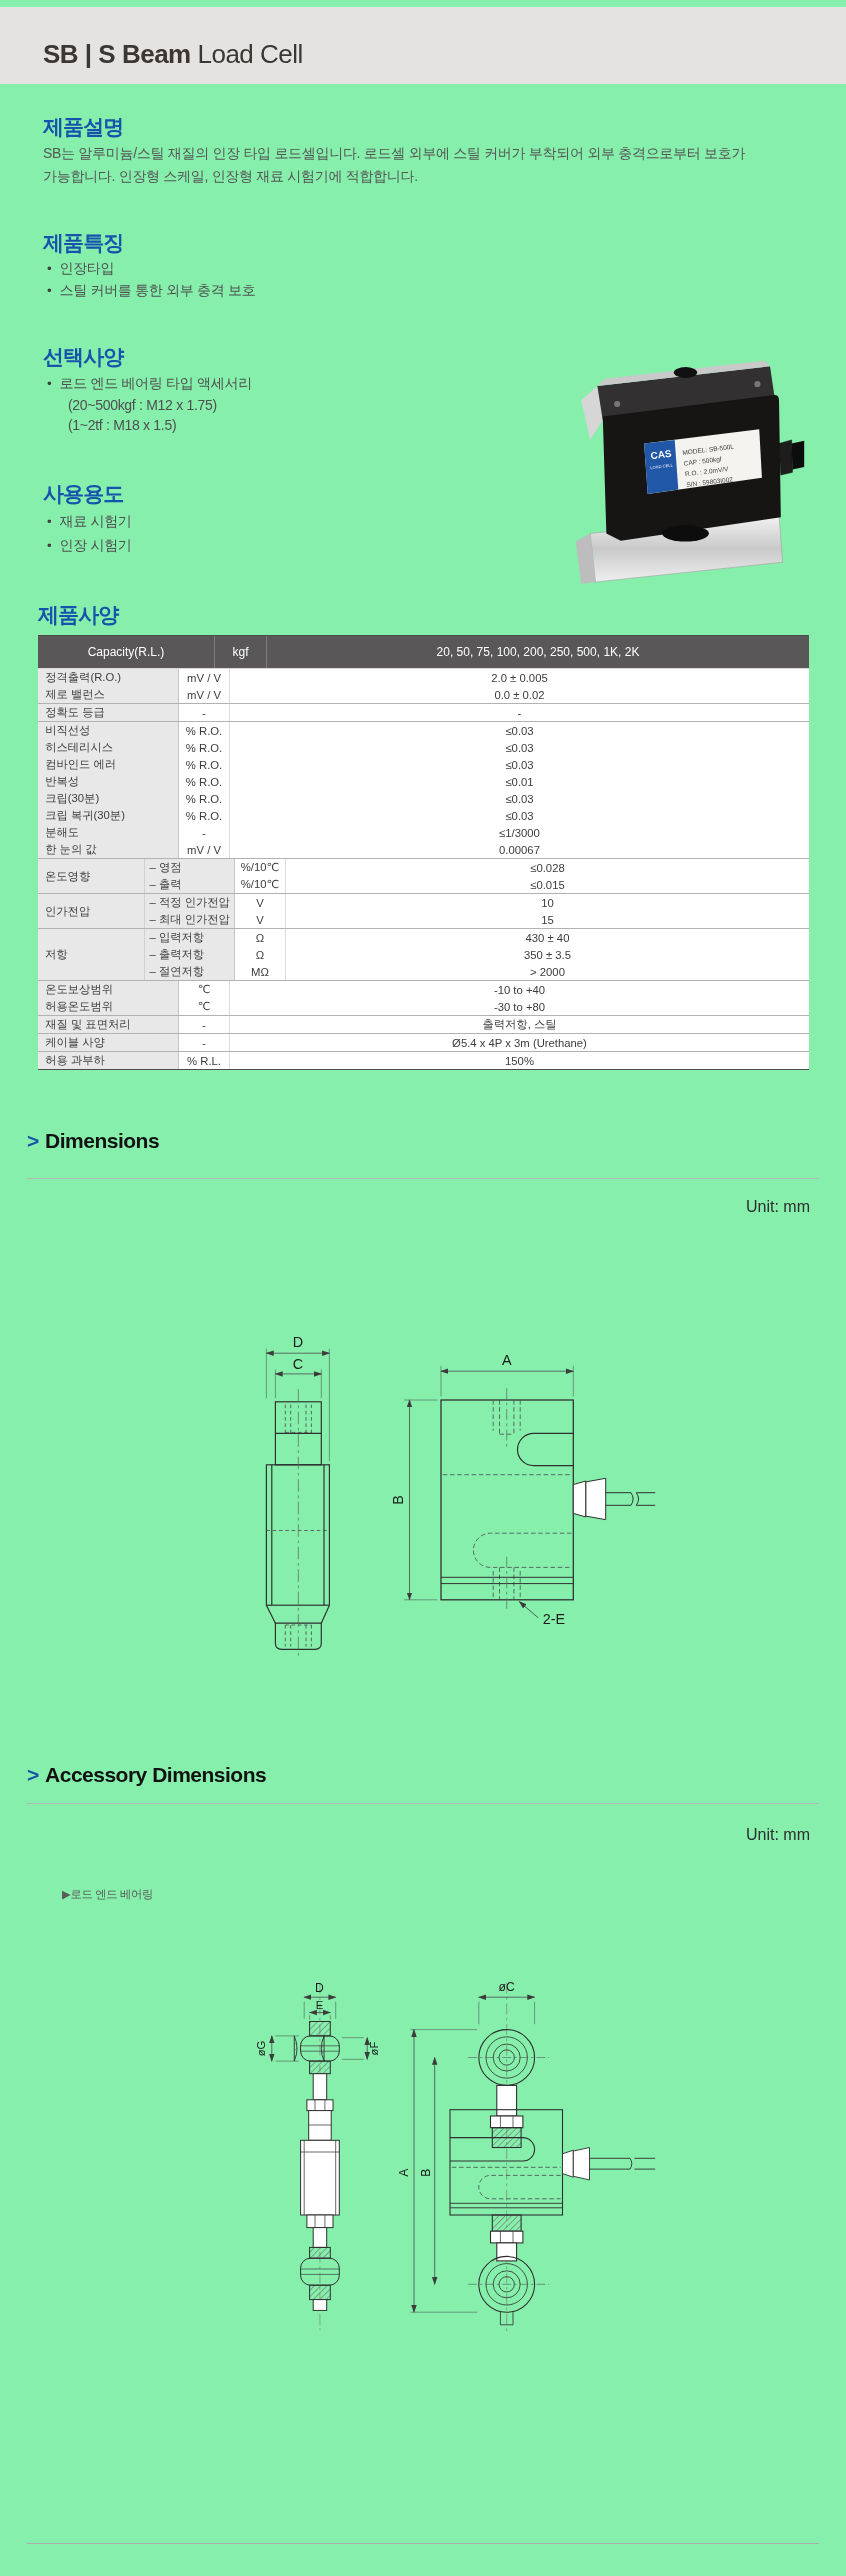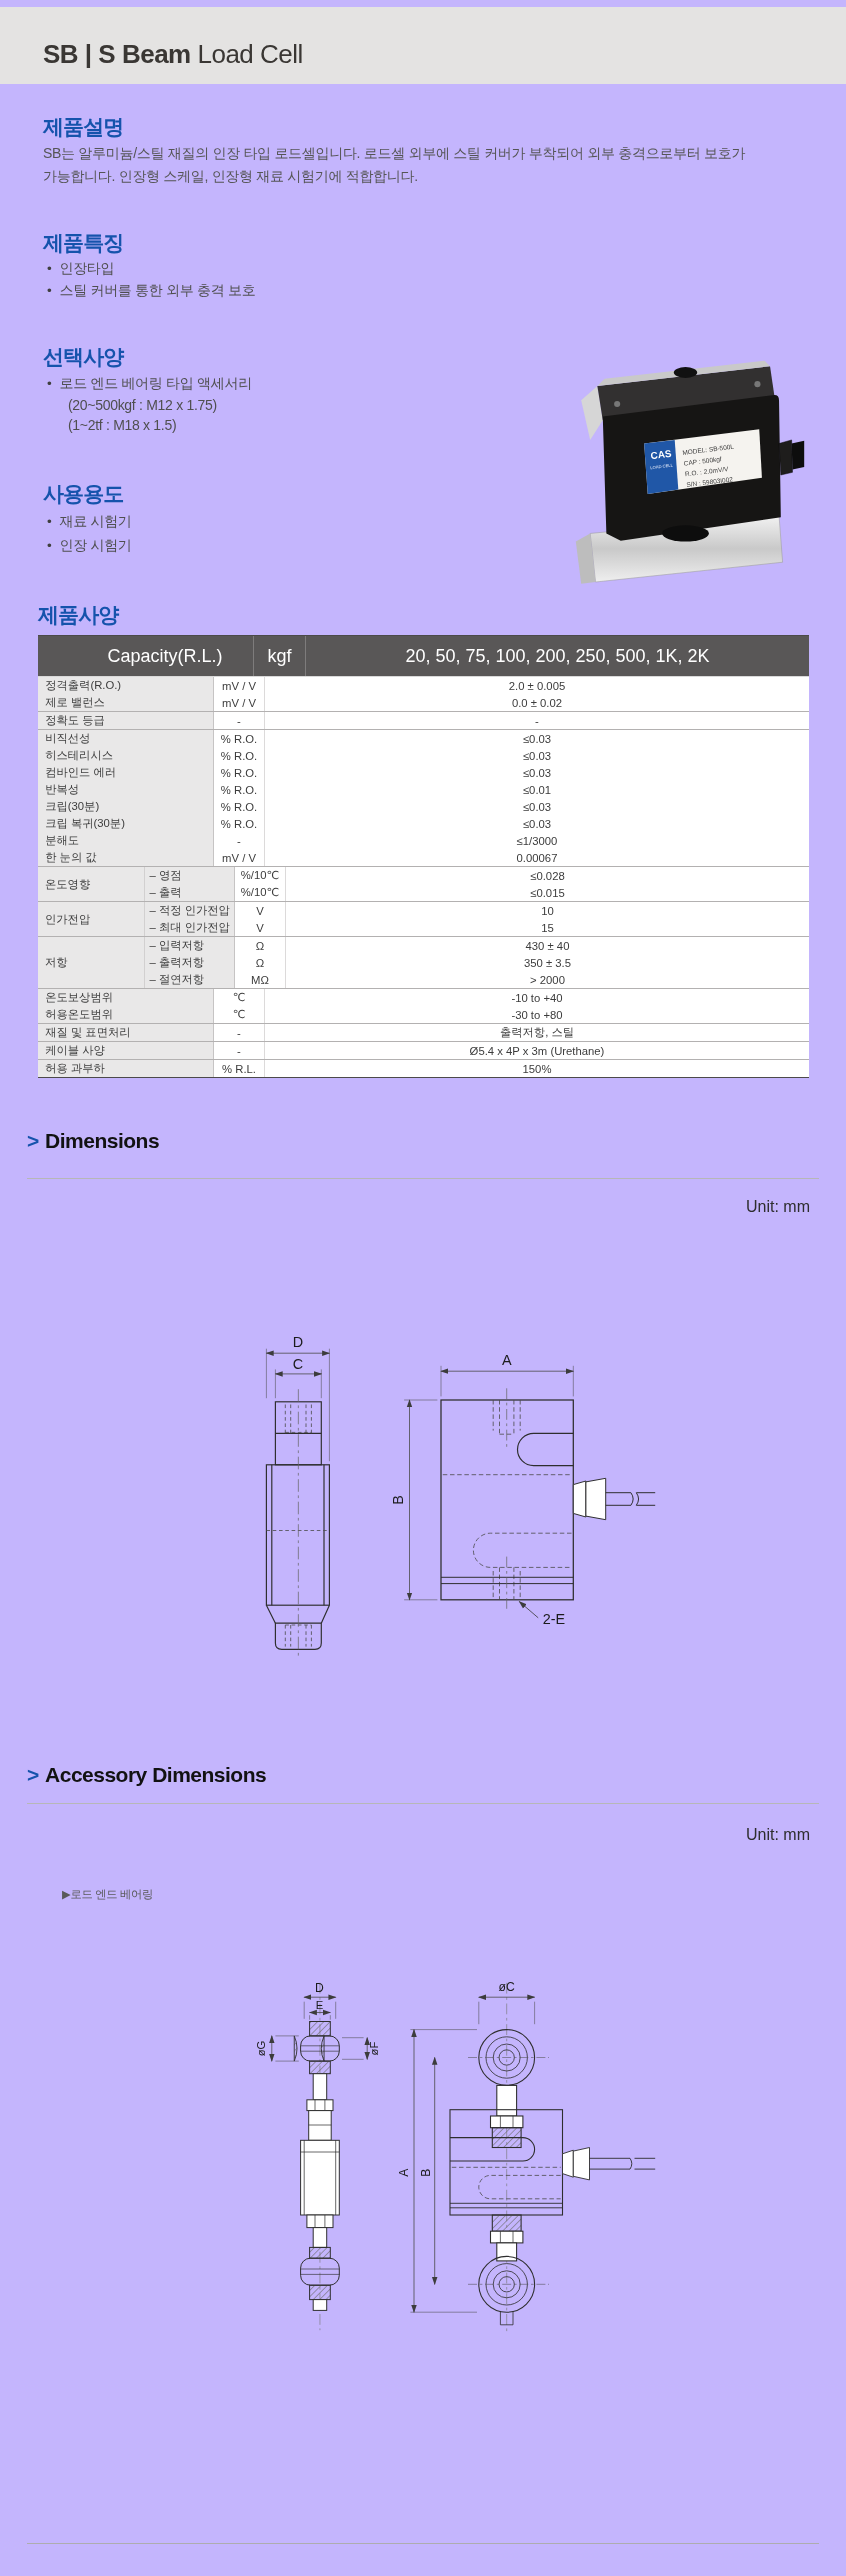--- a/index.html
+++ b/index.html
@@ -1,42 +1,42 @@
 <!DOCTYPE html>
 <html style="font-size:14.4px"><head>
 <meta charset="utf-8">
 <style>
   html,body{margin:0;padding:0;background:#fff;}
-  .page{position:relative;width:846px;height:2576px;background:#c4b5fd;overflow:hidden;
+  .page{position:relative;width:846px;height:2576px;background:#86efac;overflow:hidden;
         font-family:"Liberation Sans","DejaVu Sans",sans-serif;color:#4a4a4a;}
   .abs{position:absolute;}
   
   .band{position:absolute;left:0;top:7.2px;width:846px;height:77px;background:#e4e3e2;}
   .band-title{position:absolute;left:43px;top:32px;font-size:26px;color:#3a3734;letter-spacing:-0.5px;}
   .band-title b{font-weight:bold;}
   
   .sec-title{position:absolute;left:43px;font-size:21px;font-weight:bold;color:#1553ac;letter-spacing:-0.9px;}
   .body-line{position:absolute;left:43px;font-size:14px;color:#555;letter-spacing:-0.3px;}
   .bullet{position:absolute;left:47px;font-size:14px;color:#4f4f4f;letter-spacing:-0.3px;}
   .bullet::before{content:"\2022";margin-right:8px;color:#3f3f3f;font-size:13.5px;}
   .subline{position:absolute;left:68px;font-size:14px;color:#4f4f4f;letter-spacing:-0.3px;}
   
   .spec-table{position:absolute;left:38px;top:635px;width:771px;background:#fff;
               border-top:1.8px solid #4c4a4a;border-bottom:1.8px solid #4c4a4a;font-size:11.3px;}
-  .thead{display:flex;height:40px;background:#595757;color:#fff;font-size:18px;padding-left:39px;}
+  .thead{display:flex;height:32px;background:#595757;color:#fff;font-size:12px;}
   .thead .hc{display:flex;align-items:center;justify-content:center;}
   .thead .h1{width:176px;border-right:0.9px solid #7e7c7c;}
   .thead .h2{width:51px;border-right:0.9px solid #7e7c7c;}
   .thead .h3{flex:1;}
   .tgroup{display:flex;border-top:0.9px solid #b3b1b1;}
   .tgroup:first-of-type{border-top:1.8px solid #d9d9d9;}
   .gmain{width:107px;background:#e9e8e8;display:flex;align-items:center;padding-left:7px;
          box-sizing:border-box;border-right:0.9px solid #d2d0d0;color:#3c3c3c;}
   .gsubs{width:90px;background:#e9e8e8;box-sizing:border-box;border-right:0.9px solid #c6c4c4;}
-  .glabels{width:176px;background:#e9e8e8;box-sizing:border-box;border-right:0.9px solid #c6c4c4;}
+  .glabels{width:141px;background:#e9e8e8;box-sizing:border-box;border-right:0.9px solid #c6c4c4;}
   .tcell{height:17px;display:flex;align-items:center;color:#3c3c3c;}
   .rowlabel{padding-left:7.2px;}
   .sublabel{padding-left:4.5px;text-align:right;}
   .tunits{width:51px;box-sizing:border-box;border-right:0.9px solid #dcdada;}
   .tvals{flex:1;}
   .tunits .tcell,.tvals .tcell{justify-content:center;}
   
   .big-head{position:absolute;left:27px;font-size:21px;font-weight:bold;color:#121212;letter-spacing:-0.5px;}
   .big-head .chev{color:#1553ac;margin-right:6.3px;font-weight:bold;}
   .rule{position:absolute;left:27px;width:792px;height:0;border-top:0.9px solid #b7b7b7;}

